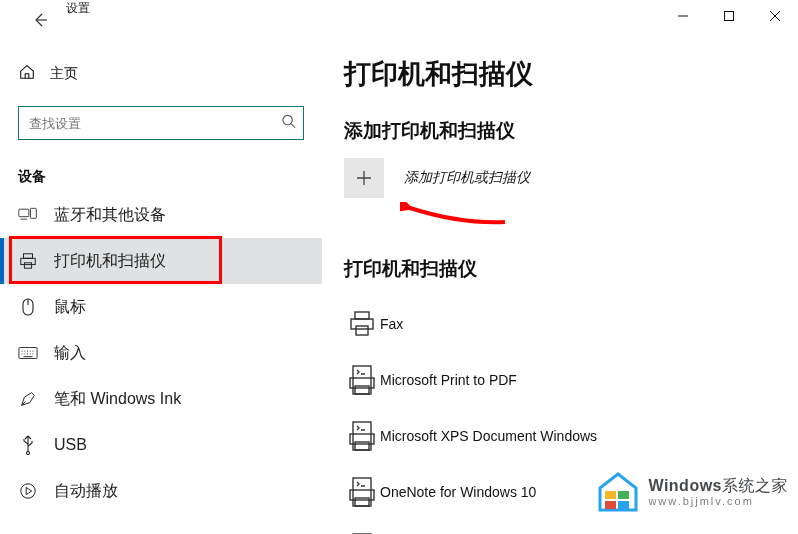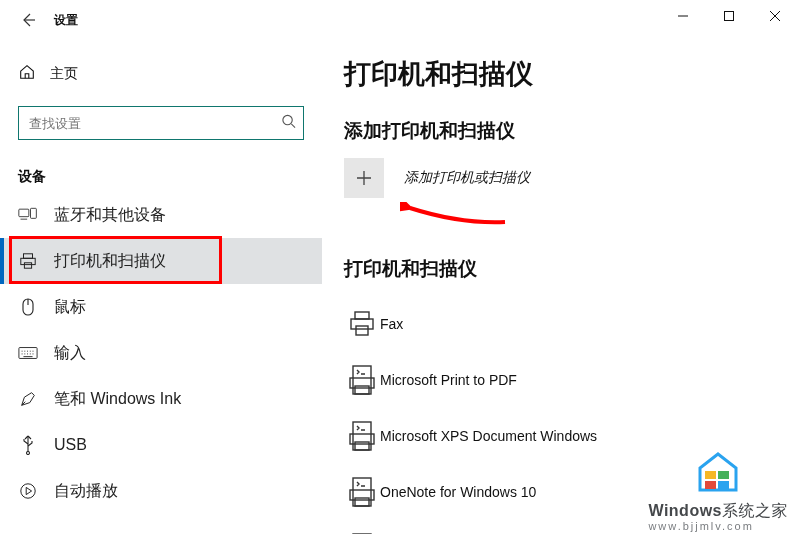--- a/index.html
+++ b/index.html
@@ -1,18 +1,18 @@
 <!DOCTYPE html>
 <html><head>
 <meta charset="utf-8">
 <style>
   * { margin: 0; padding: 0; box-sizing: border-box; font-family: "Microsoft YaHei", "Segoe UI", sans-serif; }
   body { width: 798px; height: 534px; background: #ffffff; overflow: hidden; position: relative; }
 
-  .titlebar { height: 40px; display: flex; align-items: center; padding-left: 8px; font-weight: bold; }
+  .titlebar { height: 40px; display: flex; align-items: flex-start; padding-left: 20px; }
   .back-btn { width: 40px; height: 40px; display: flex; align-items: center; justify-content: center; color: #333; }
   .title-text { font-size: 12px; margin-left: 6px; color: #111; }
   .win-controls { position: absolute; right: 0; top: 0; display: flex; }
   .win-btn { width: 46px; height: 32px; display: flex; align-items: center; justify-content: center; color: #111;}
 
   .columns { display: flex; height: calc(534px - 40px); justify-content: flex-end; }
   .sidebar { width: 322px; padding: 12px 0 0 0; position: relative; }
   .home-row { display: flex; align-items: center; gap: 14px; padding: 8px 18px; height: 44px; color: #111; }
   .home-row .lbl { font-size: 14px; }
 
@@ -37,21 +37,21 @@
   .add-row { display: flex; align-items: center; gap: 20px; margin-bottom: 10px; font-style: italic; }
   .add-btn { width: 40px; height: 40px; background: #e6e6e6; display: flex; align-items: center; justify-content: center; color: #444; }
   .add-label { font-size: 14px; color: #111;}
 
   .arrow-annotation { margin-left: 56px; margin-top: -6px; margin-bottom: 24px; }
 
   .printer-row { display: flex; align-items: center; height: 56px; }
   .printer-icon { width: 36px; display:flex; justify-content:center; }
   .printer-name { font-size: 14px; color: #111;}
 
-  .watermark { position: absolute; right: 10px; bottom: 2px; display: flex; align-items: center; gap: 8px; flex-direction: column; }
+  .watermark { position: absolute; right: 10px; bottom: 20px; display: flex; align-items: center; gap: 8px; }
   .watermark .wmtxt { display:flex; flex-direction:column; line-height:1.1;}
   .watermark .wm1 { font-size: 16px; color: #45484b; letter-spacing: 0.5px; }
   .watermark .wm1 b { font-weight: 600; }
   .watermark .wm2 { font-size: 11px; color: #7a7d80; letter-spacing: 2px;}
 </style>
 </head>
 <body>
 
 <div class="titlebar">
   <div class="back-btn">

